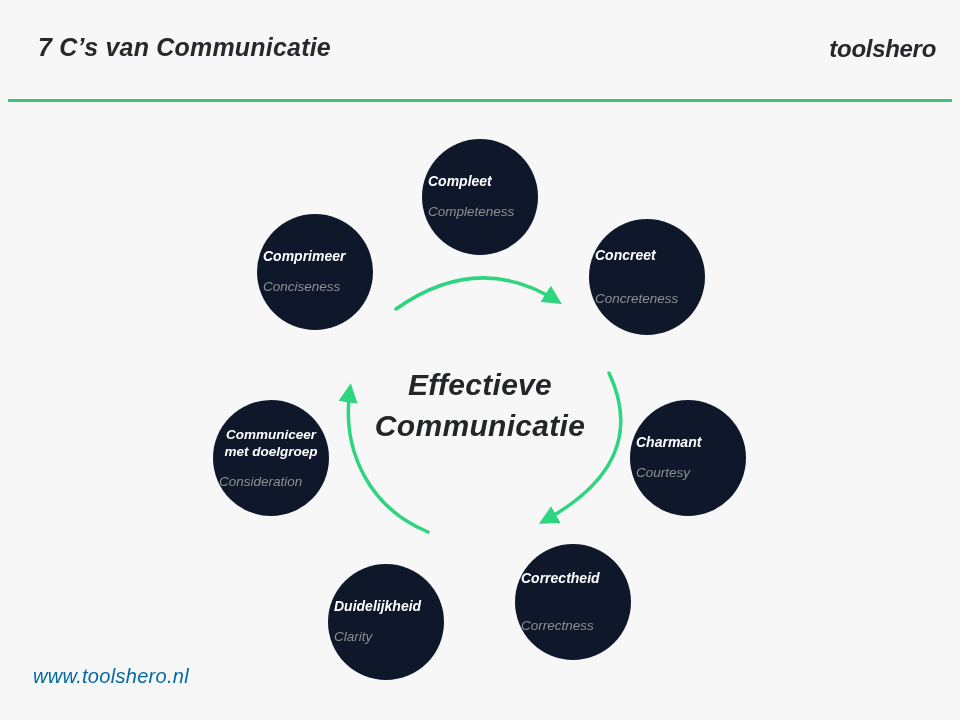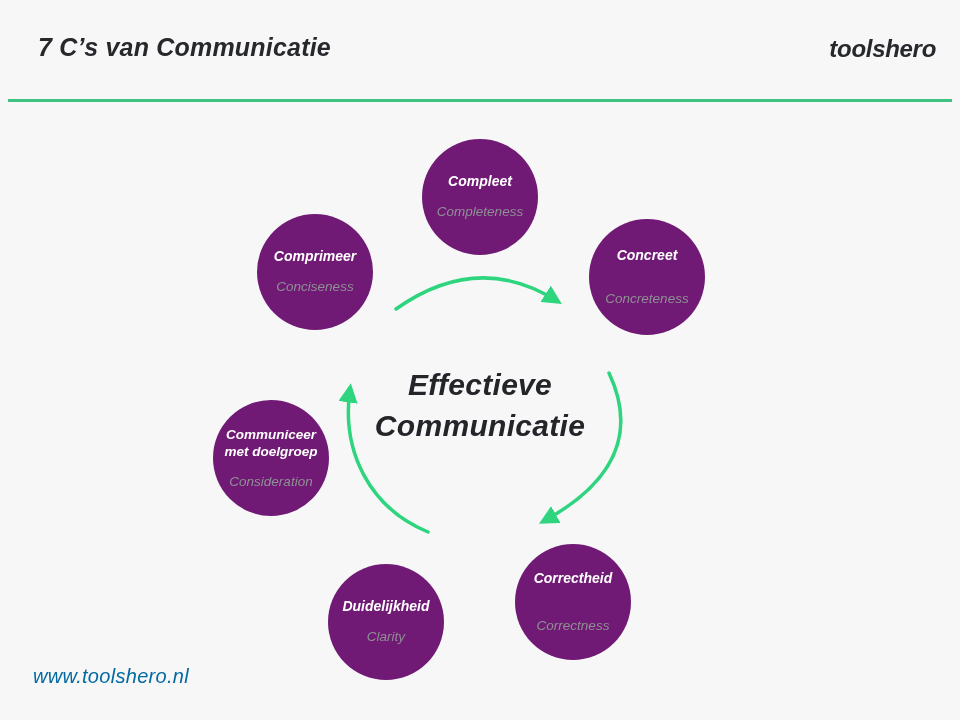--- a/index.html
+++ b/index.html
@@ -17,22 +17,22 @@
   .brand{
     position:absolute;right:24px;top:35px;
     font-size:24px;font-weight:bold;color:#26282b;letter-spacing:-.3px;
   }
   .divider{
     position:absolute;top:99px;left:8px;right:8px;height:3px;background:#3ec27f;
   }
   
   .node{
     position:absolute;width:116px;height:116px;border-radius:50%;
-    background:#701a75;
-    display:flex;flex-direction:column;align-items:center;justify-content:center;
+    background:#0f172a;
+    display:flex;flex-direction:column;align-items:flex-start;justify-content:center;
     text-align:center;padding:0 6px;box-sizing:border-box;
   }
   .node .label{color:#ffffff;font-weight:bold;font-size:14px;line-height:17px;}
   .node .sublabel{color:#8e9093;font-size:13.5px;line-height:18px;margin-top:13px;}
   .node-0{left:422px;top:139px;}
   .node-1{left:589px;top:219px;gap:13px;}
   .node-2{left:630px;top:400px;}
   .node-3{left:515px;top:544px;gap:17px;}
   .node-4{left:328px;top:564px;}
   .node-5{left:213px;top:400px;}
@@ -74,20 +74,24 @@
   </svg>
 
   <div class="node node-0">
     <span class="label">Compleet</span>
     <span class="sublabel">Completeness</span>
   </div>
   <div class="node node-1">
     <span class="label">Concreet</span>
     <span class="sublabel">Concreteness</span>
   </div>
+  <div class="node node-2">
+    <span class="label">Charmant</span>
+    <span class="sublabel">Courtesy</span>
+  </div>
   <div class="node node-3">
     <span class="label">Correctheid</span>
     <span class="sublabel">Correctness</span>
   </div>
   <div class="node node-4">
     <span class="label">Duidelijkheid</span>
     <span class="sublabel">Clarity</span>
   </div>
   <div class="node node-6">
     <span class="label">Comprimeer</span>

